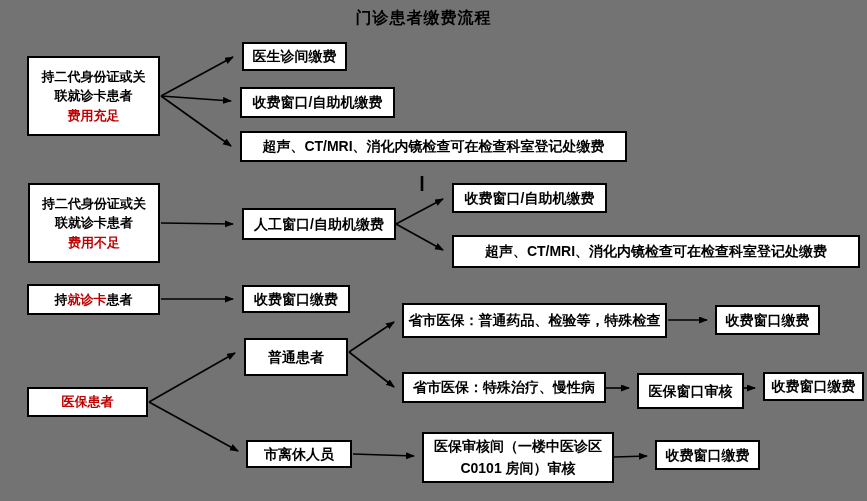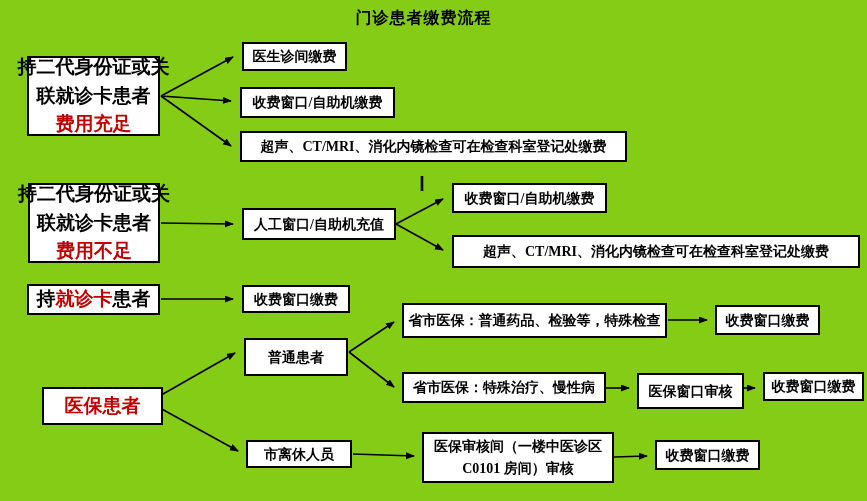--- a/index.html
+++ b/index.html
@@ -1,20 +1,20 @@
 <!DOCTYPE html>
 <html><head>
 <meta charset="utf-8">
 <style>
   html,body { margin:0; padding:0; background:#ffffff; }
   .canvas {
     position:relative;
     width:867px; height:501px;
-    background:#84cc16;
-    font-family:Liberation Serif, serif;
+    background:#737373;
+    font-family:Liberation Sans, sans-serif;
     font-weight:bold;
     color:#000000;
     overflow:hidden;
   }
   .title {
     position:absolute;
     left:0; right:20px; top:8px;
     text-align:center;
     font-size:16px;
     letter-spacing:1px;
@@ -27,21 +27,21 @@
     display:flex;
     flex-direction:column;
     align-items:center;
     justify-content:center;
     text-align:center;
     font-size:14px;
     line-height:1.5;
     white-space:nowrap;
     padding:0 4px;
   }
-  .node.big { font-size:19px; }
+  .node.big { font-size:13px; }
   .red { color:#c00000; }
   .connectors {
     position:absolute;
     left:0; top:0;
     width:867px; height:501px;
     pointer-events:none;
   }
 </style>
 </head>
 <body>
@@ -91,39 +91,39 @@
   <div class="node" style="left:240px; top:131px; width:387px; height:31px;">
     <span>超声、CT/MRI、消化内镜检查可在检查科室登记处缴费</span>
   </div>
 
   <div class="node big" style="left:28px; top:183px; width:132px; height:80px;">
     <span>持二代身份证或关</span>
     <span>联就诊卡患者</span>
     <span class="red">费用不足</span>
   </div>
   <div class="node" style="left:242px; top:208px; width:154px; height:32px;">
-    <span>人工窗口/自助机充值</span>
+    <span>人工窗口/自助机缴费</span>
   </div>
   <div class="node" style="left:452px; top:183px; width:155px; height:30px;">
     <span>收费窗口/自助机缴费</span>
   </div>
   <div class="node" style="left:452px; top:235px; width:408px; height:33px;">
     <span>超声、CT/MRI、消化内镜检查可在检查科室登记处缴费</span>
   </div>
 
   <div class="node big" style="left:27px; top:284px; width:133px; height:31px;">
     <div>
       <span>持</span><span class="red">就诊卡</span><span>患者</span>
     </div>
   </div>
   <div class="node" style="left:242px; top:285px; width:108px; height:28px;">
     <span>收费窗口缴费</span>
   </div>
 
-  <div class="node big" style="left:42px; top:387px; width:121px; height:38px;">
+  <div class="node big" style="left:27px; top:387px; width:121px; height:30px;">
     <span class="red">医保患者</span>
   </div>
   <div class="node" style="left:244px; top:338px; width:104px; height:38px;">
     <span>普通患者</span>
   </div>
   <div class="node" style="left:246px; top:440px; width:106px; height:28px;">
     <span>市离休人员</span>
   </div>
   <div class="node" style="left:402px; top:303px; width:265px; height:35px;justify-content:center;">
     <span>省市医保：普通药品、检验等，特殊检查</span>

